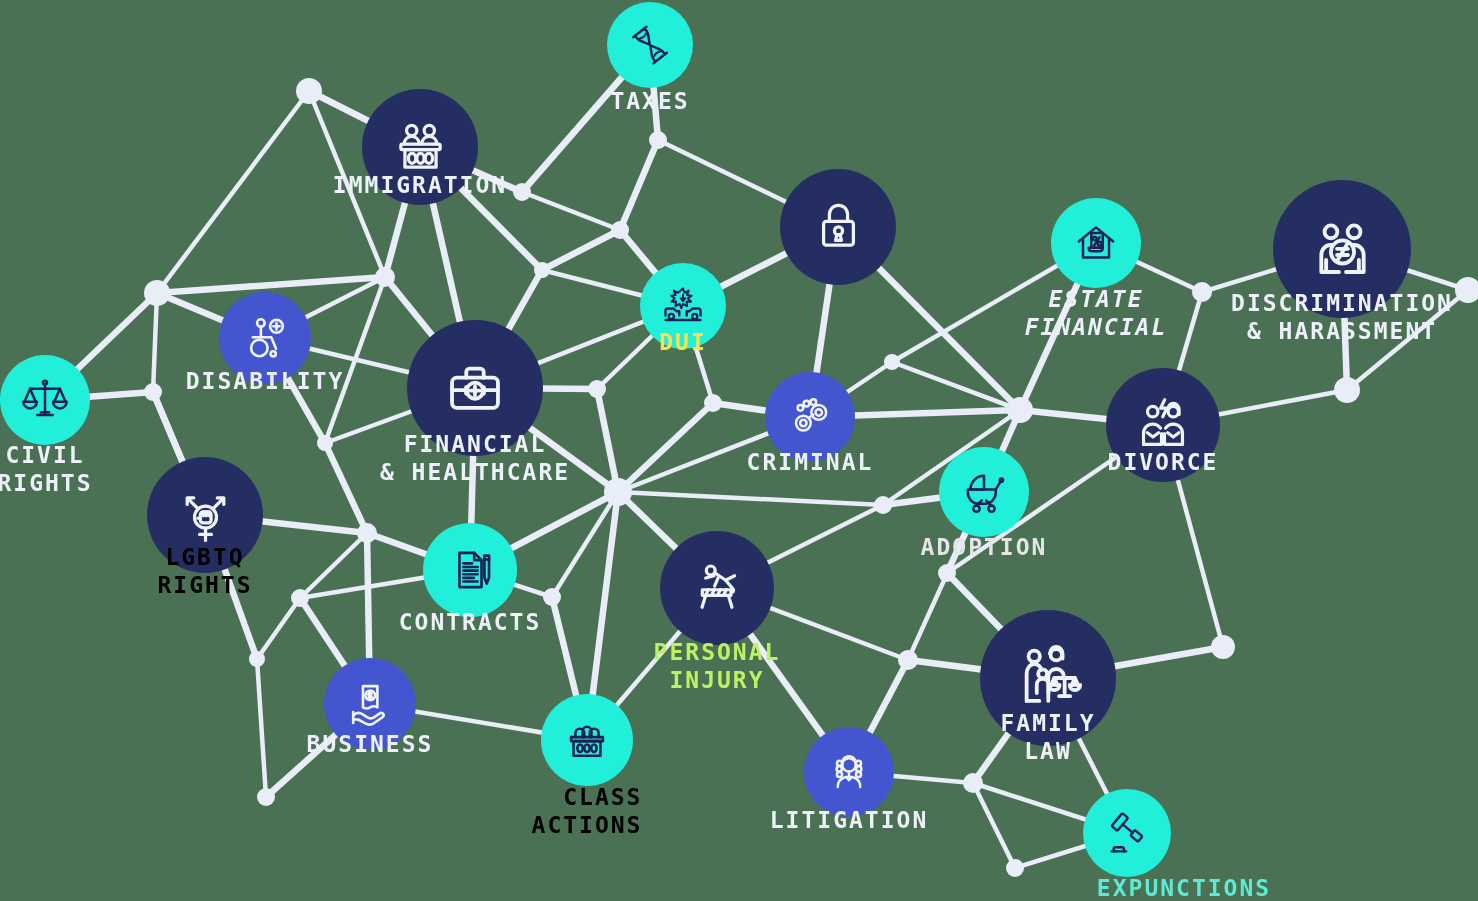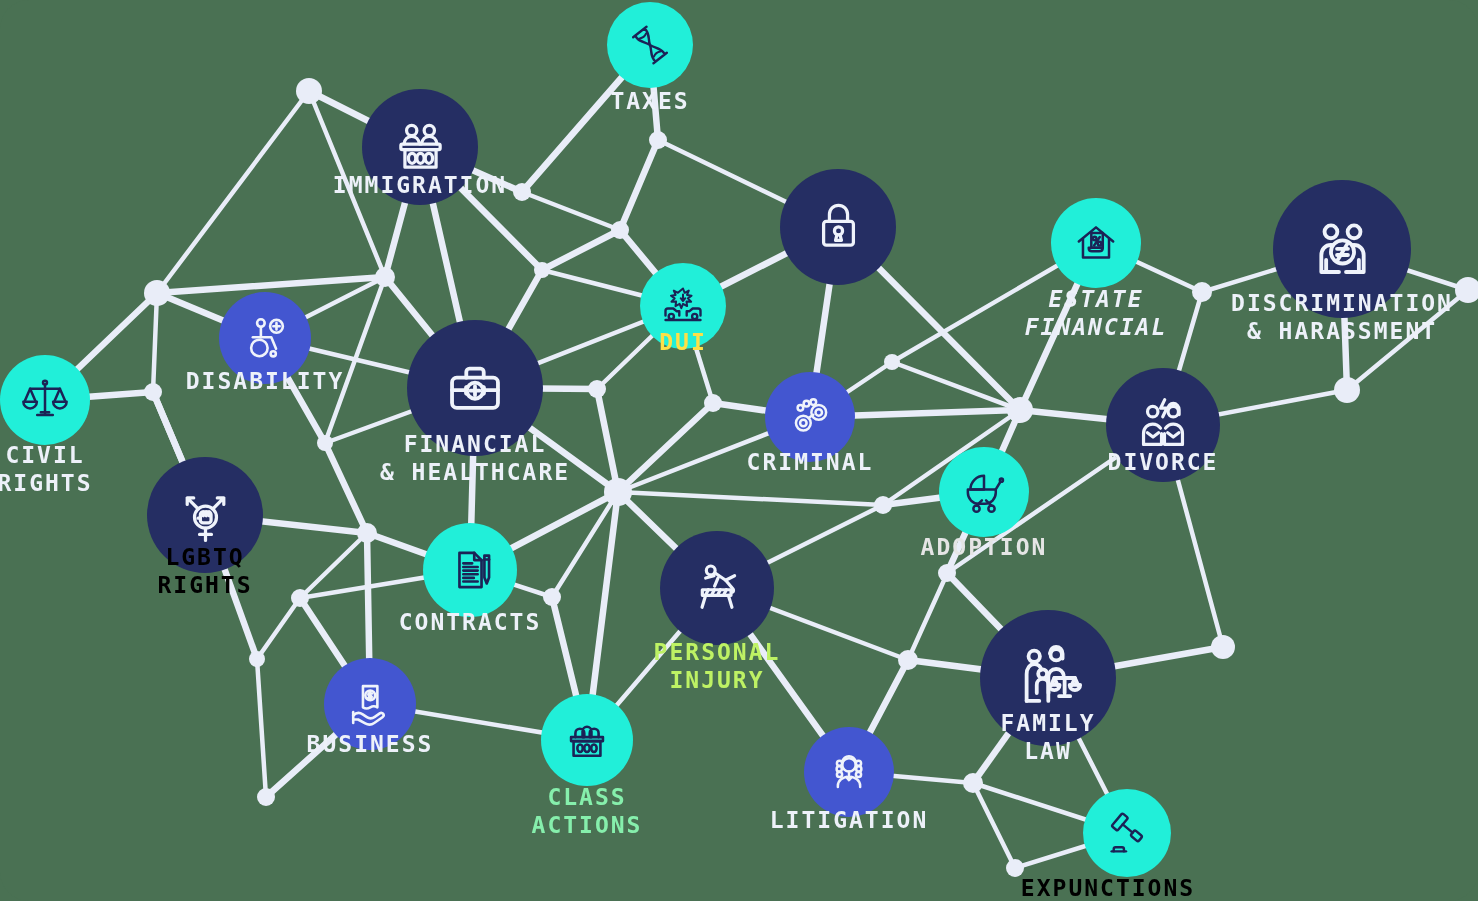--- a/index.html
+++ b/index.html
@@ -399,21 +399,21 @@
       <div class="node" style="left: 541px; top: 694px; width: 92px; height: 92px; background: rgb(33, 239, 217); color: rgb(27, 35, 86); --bg: #21EFD9;">
         <svg viewBox="0 0 48 48" width="52" height="52">
           <path d="M13.3 21.3v-3.6a4.1 4.1 0 0 1 8.2 0v3.6M19.9 21.3v-5.4a4.1 4.1 0 0 1 8.2 0v5.4M26.5 21.3v-3.6a4.1 4.1 0 0 1 8.2 0v3.6"></path>
           <rect x="9.3" y="21.3" width="29.4" height="3.7"></rect>
           <rect x="11.6" y="25" width="24.8" height="13.5"></rect>
           <ellipse cx="17.6" cy="31.6" rx="2.5" ry="3.5"></ellipse>
           <ellipse cx="24" cy="31.6" rx="2.5" ry="3.5"></ellipse>
           <ellipse cx="30.4" cy="31.6" rx="2.5" ry="3.5"></ellipse>
         </svg>
       </div>
-      <div class="node-label" style="left: 587px; top: 783px; color: #86efac;">
+      <div class="node-label" style="left: 587px; top: 783px; color: #000000; text-align: right;">
         <div>CLASS</div>
         <div>ACTIONS</div>
       </div>
       <div class="node" style="left: 804px; top: 727px; width: 90px; height: 90px; background: rgb(67, 86, 208); color: rgb(239, 243, 251); --bg: #4356D0;">
         <svg viewBox="0 0 48 48" width="50" height="50">
           <path d="M17.3 14.6c1-3.6 3.5-5.8 6.7-5.8s5.7 2.2 6.7 5.8"></path>
           <circle cx="24" cy="17.2" r="6.4"></circle>
           <circle cx="14.9" cy="15.6" r="2.5"></circle>
           <circle cx="14.6" cy="21" r="2.5"></circle>
           <circle cx="14.9" cy="26.4" r="2.5"></circle>
@@ -432,17 +432,17 @@
         <svg viewBox="0 0 48 48" width="49" height="49">
           <g transform="rotate(-50 24 19)">
             <rect x="15.8" y="5.5" width="16.4" height="7.4" rx="1.6"></rect>
             <path d="M24 12.9v12.6"></path>
             <rect x="20.6" y="25.5" width="6.8" height="9.8" rx="1.8"></rect>
           </g>
           <path d="M8.5 41.5h14"></path>
           <path d="M10.5 41.5v-2.2c0-1 .8-1.8 1.8-1.8h6.4c1 0 1.8.8 1.8 1.8v2.2"></path>
         </svg>
       </div>
-      <div class="node-label" style="left: 1108px; top: 874px; color: #000000;">
+      <div class="node-label" style="left: 1184px; top: 874px; color: #5eead4;">
         <div>EXPUNCTIONS</div>
       </div>
     </div>
 </div>
 
 </body></html>

